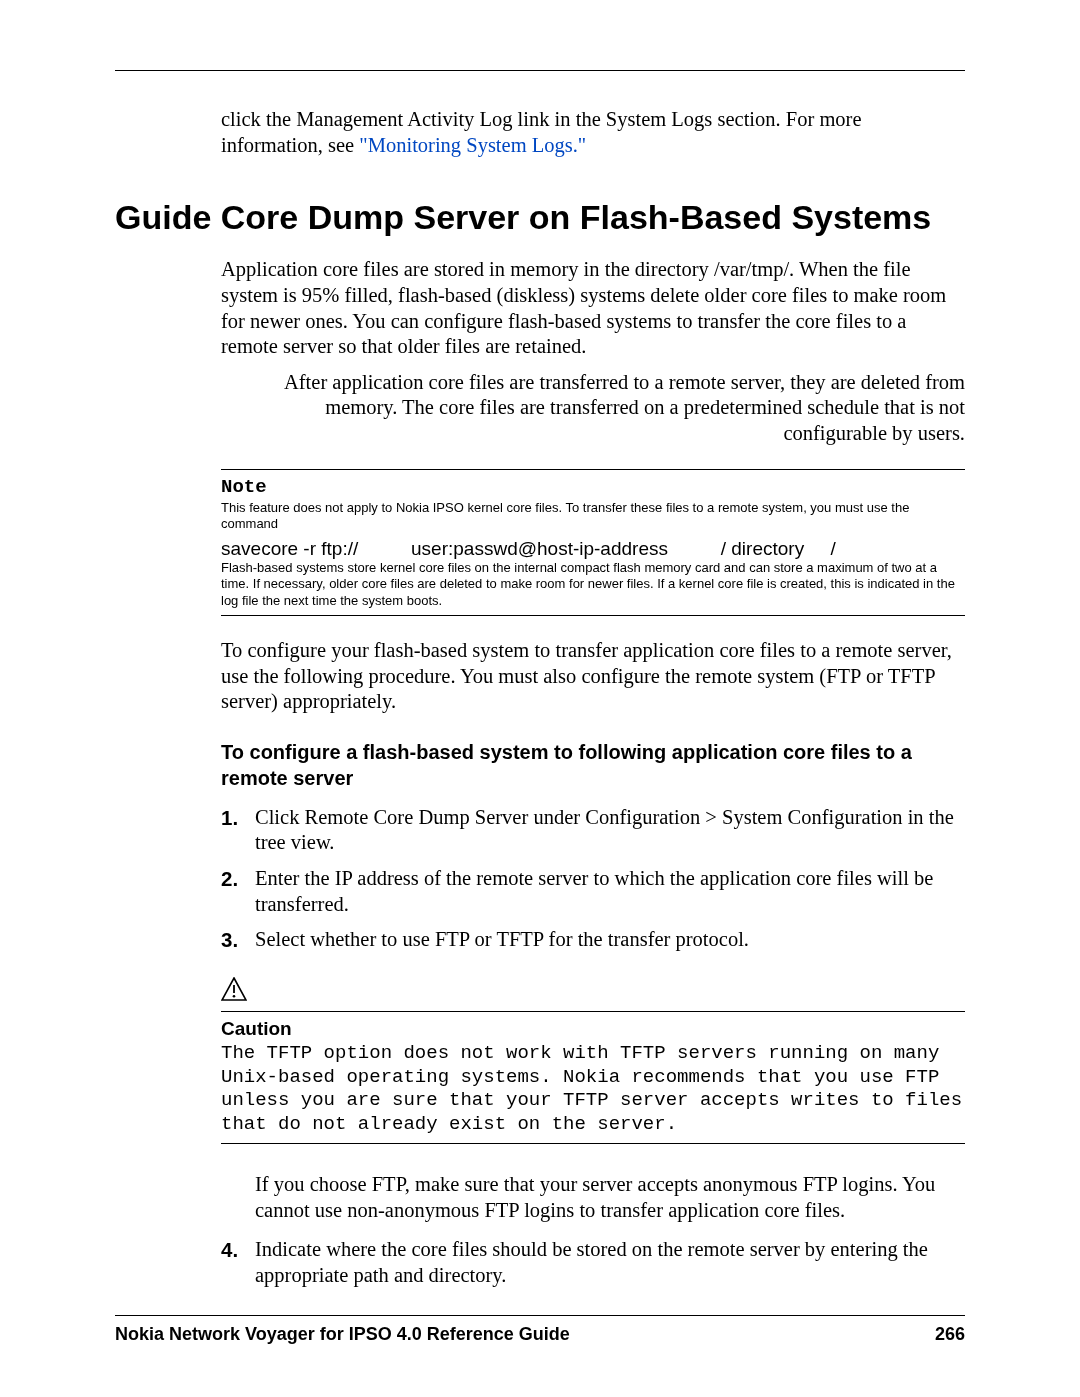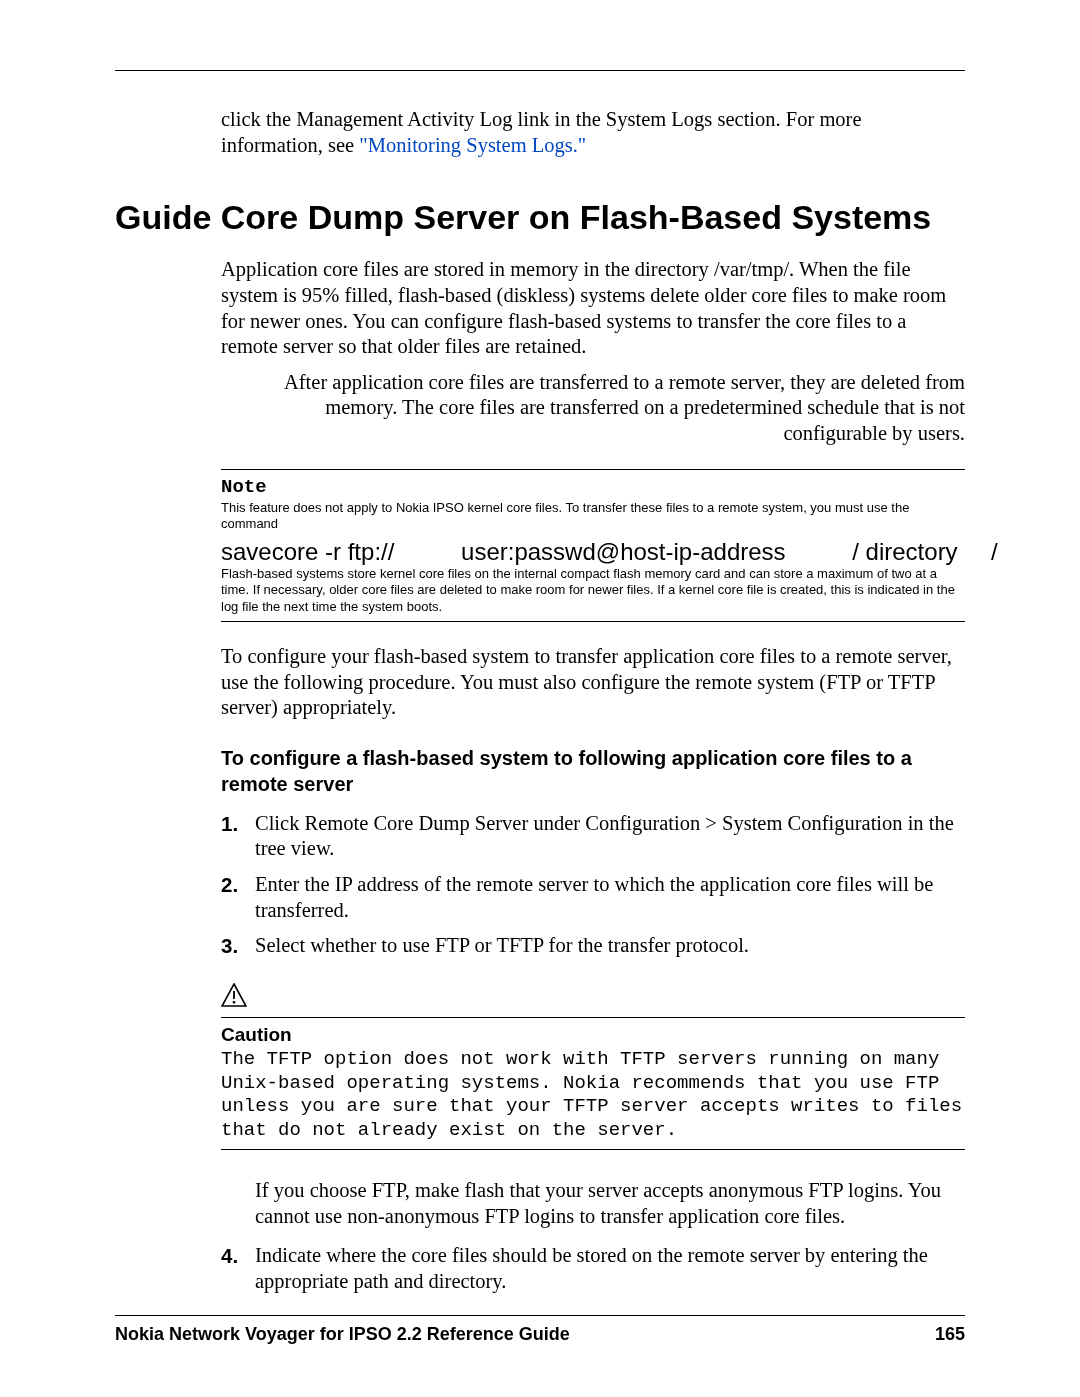--- a/index.html
+++ b/index.html
@@ -58,21 +58,21 @@
     margin: 4px 0 2px 0;
   }
   .note-body {
     font-family: Arial, Helvetica, sans-serif;
     font-size: 13px;
     line-height: 1.25;
     margin: 0 0 6px 0;
   }
   .cmd-line {
     font-family: Arial, Helvetica, sans-serif;
-    font-size: 24px;
+    font-size: 19px;
     white-space: pre;
   }
   .sub-heading {
     font-family: Arial, Helvetica, sans-serif;
     font-weight: bold;
     font-size: 20px;
     line-height: 1.3;
     margin: 24px 0 14px 0;
   }
   .step-row {
@@ -198,28 +198,28 @@
         </svg>
       </div>
       <div class="caution-content">
         <div class="block-rule"></div>
         <div class="caution-label">Caution</div>
         <div class="caution-body">The TFTP option does not work with TFTP servers running on many Unix-based operating systems. Nokia recommends that you use FTP unless you are sure that your TFTP server accepts writes to files that do not already exist on the server.</div>
         <div class="block-rule"></div>
       </div>
     </div>
 
-    <p class="after-caution-para">If you choose FTP, make flash that your server accepts anonymous FTP logins. You cannot use non-anonymous FTP logins to transfer application core files.</p>
+    <p class="after-caution-para">If you choose FTP, make sure that your server accepts anonymous FTP logins. You cannot use non-anonymous FTP logins to transfer application core files.</p>
 
     <div class="step-row">
       <div class="step-num">4.</div>
       <div class="step-text">Indicate where the core files should be stored on the remote server by entering the appropriate path and directory.</div>
     </div>
   </div>
 
   <div class="footer">
     <div class="footer-rule"></div>
     <div class="footer-row">
-      <span>Nokia Network Voyager for IPSO 2.2 Reference Guide</span>
-      <span>165</span>
+      <span>Nokia Network Voyager for IPSO 4.0 Reference Guide</span>
+      <span>266</span>
     </div>
   </div>
 </div>
 
 </body></html>

